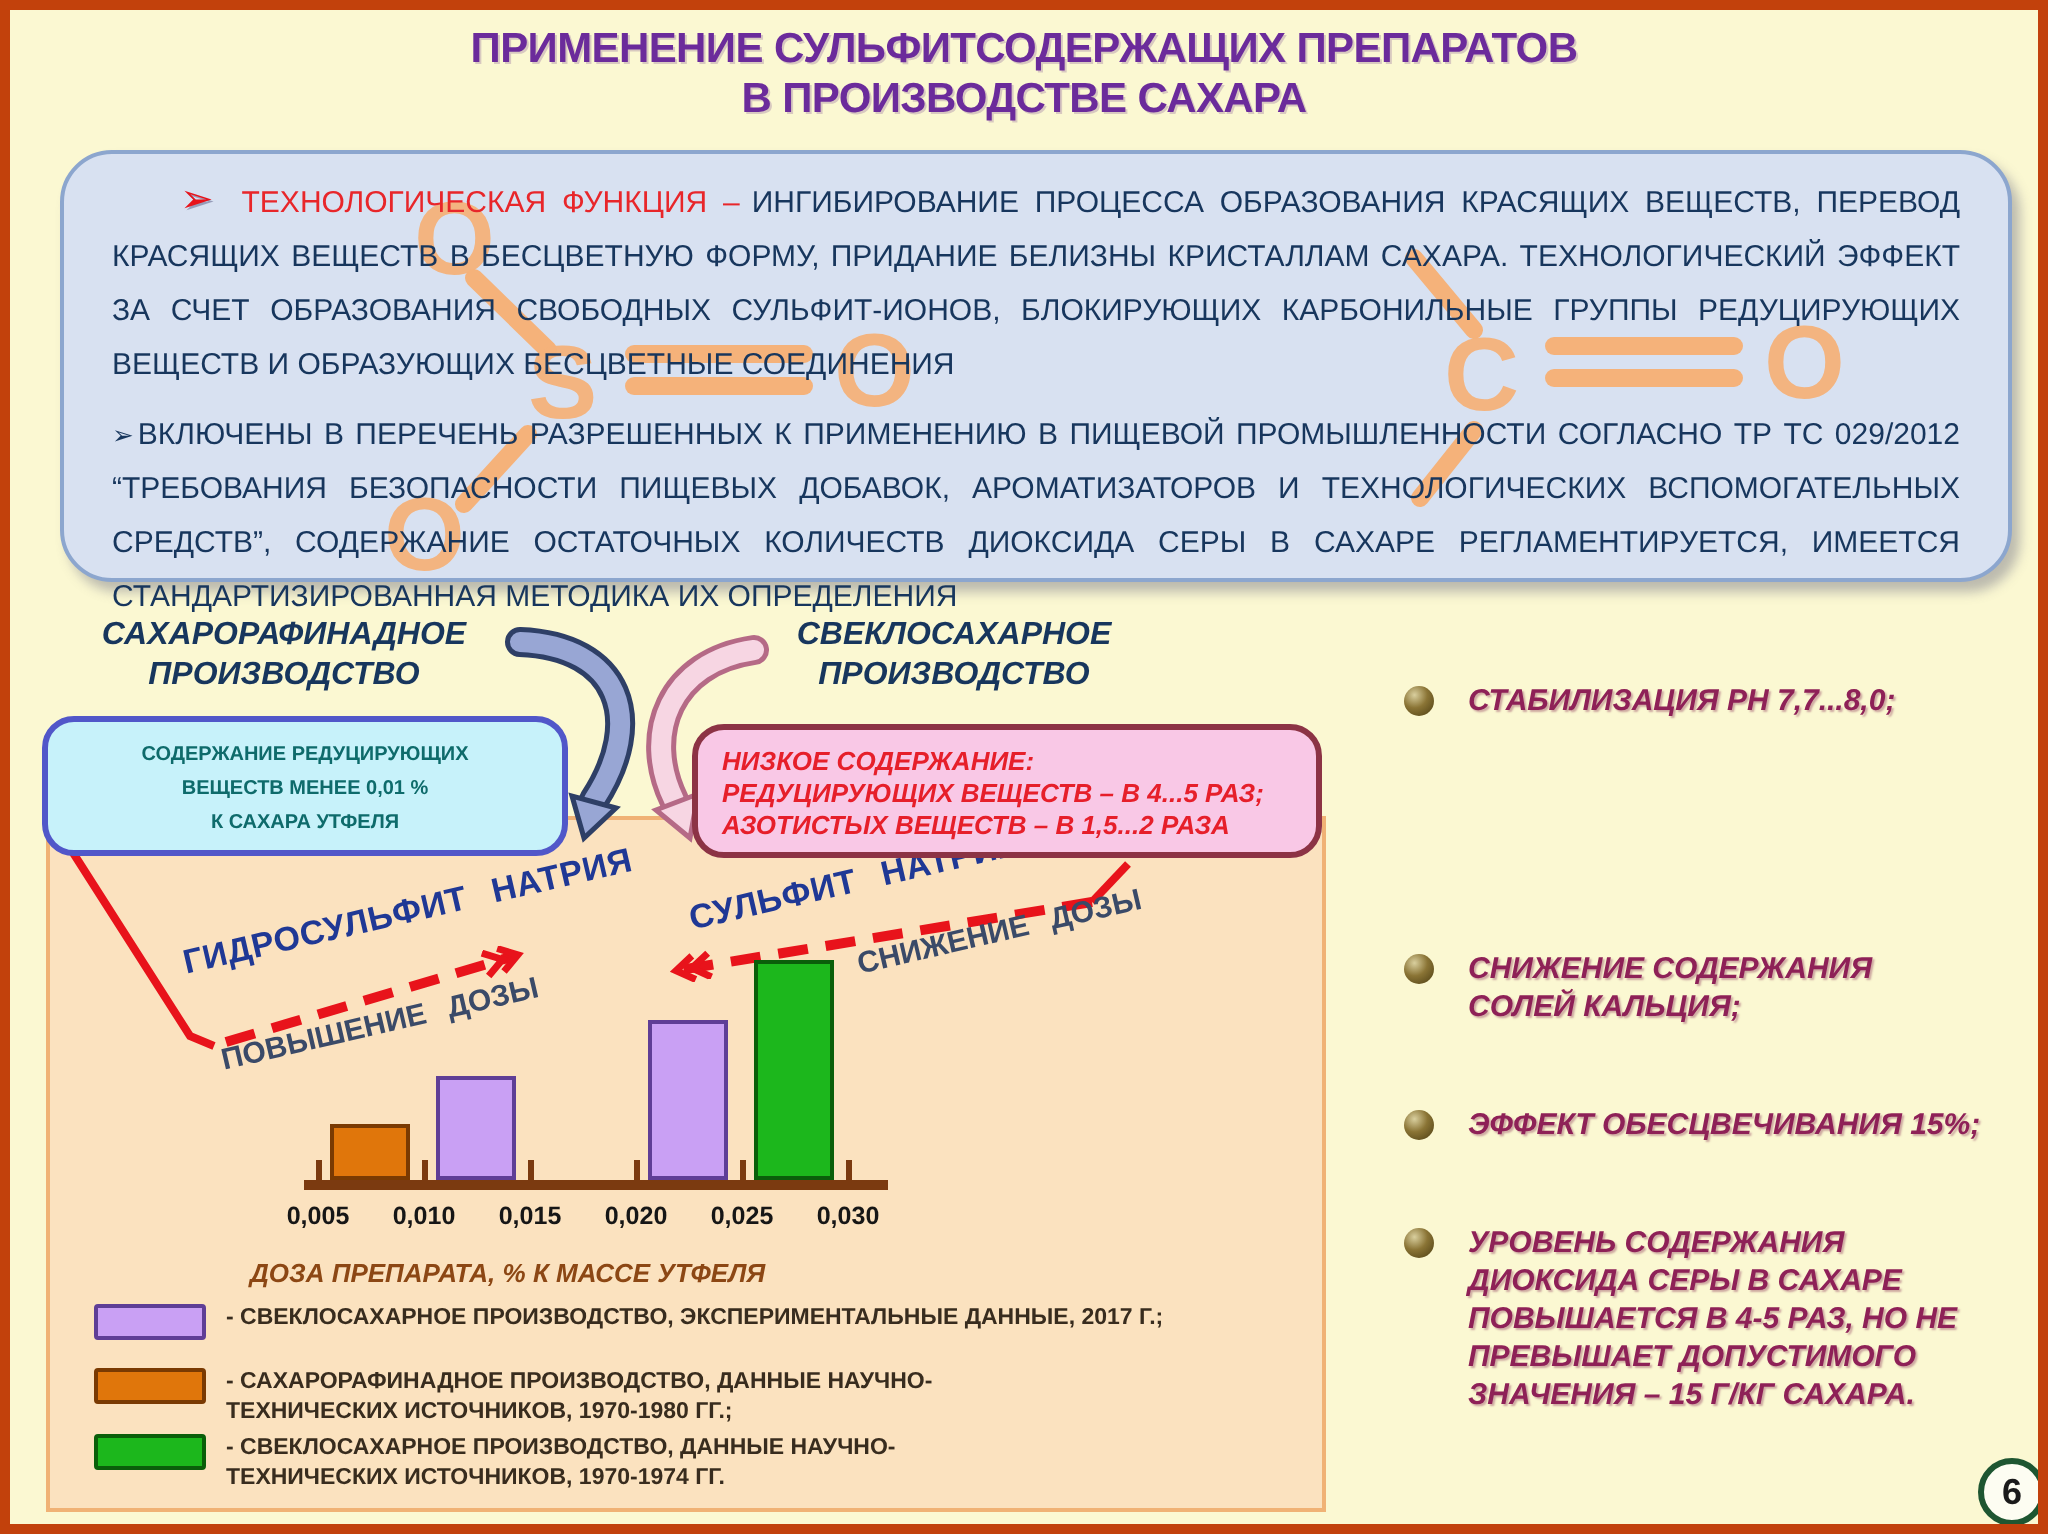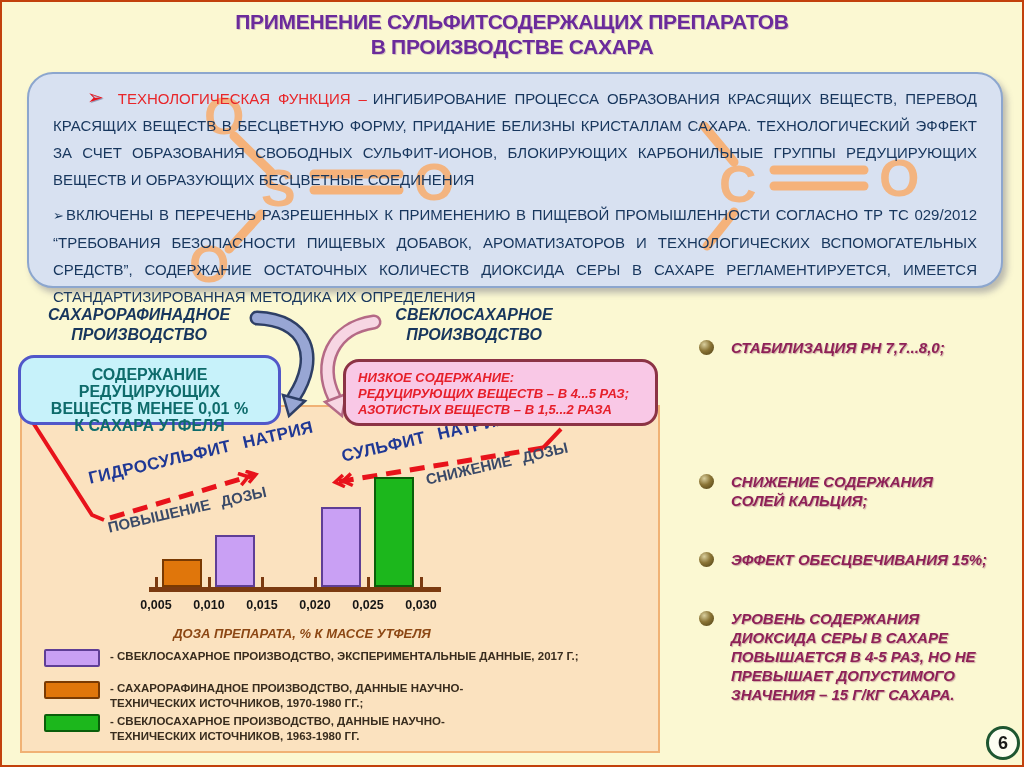--- a/index.html
+++ b/index.html
@@ -1,19 +1,19 @@
 <!DOCTYPE html>
 <html><head>
 <meta charset="utf-8">
 <style>
   html,body{margin:0;padding:0;background:#e8e8e8;}
   *{box-sizing:border-box;}
   .slide{
     position:relative;width:1024px;height:767px;overflow:hidden;
-    background:#FBF8D2;border:2px solid #c2410c;
+    background:#FBF8D2;border:5px solid #c2410c;
     font-family:"Liberation Sans", sans-serif;
   }
   
   .title{
     position:absolute;left:0;top:7px;width:100%;text-align:center;
     color:#6B2B9B;font-weight:bold;font-size:21px;line-height:25px;letter-spacing:-0.3px;
     text-shadow:1px 1px 0 rgba(110,60,140,0.25);
   }
   
   .tech-box{
@@ -38,21 +38,21 @@
   .prod-label{
     position:absolute;color:#17365D;font-weight:bold;font-style:italic;
     font-size:16px;line-height:20px;text-align:center;
   }
   .prod-left{left:28px;top:303px;width:218px;}
   .prod-right{left:372px;top:303px;width:200px;}
   
   .box-cyan{
     position:absolute;left:16px;top:353px;width:263px;height:70px;z-index:5;
     background:#C7F2FA;border:3px solid #5157C9;border-radius:16px;
-    color:#0E6B6B;font-weight:bold;font-size:16px;line-height:17px;text-align:center;
+    color:#0E6B6B;font-weight:bold;font-size:10px;line-height:17px;text-align:center;
     padding-top:8px;
   }
   .box-pink{
     position:absolute;left:341px;top:357px;width:315px;height:67px;z-index:5;
     background:#F9C8E6;border:3px solid #8C3345;border-radius:16px;
     color:#E61F2A;font-weight:bold;font-size:13px;line-height:16px;text-align:left;
     padding:8px 10px 0 12px;
     font-style:italic;
   }
   
@@ -63,21 +63,21 @@
   .panel-svg{position:absolute;left:0;top:0;z-index:1;}
   .rot-label{position:absolute;transform:rotate(-13deg);transform-origin:left center;
     white-space:nowrap;font-weight:bold;z-index:2;}
   .chem-name{color:#1F3895;font-size:17px;word-spacing:8px;letter-spacing:.3px;}
   .dose-trend{color:#3A4A68;font-size:15px;word-spacing:7px;}
   .bar{position:absolute;z-index:2;}
   .axis{position:absolute;left:127px;top:180px;width:292px;height:5px;background:#7B3A10;z-index:2;}
   .tick{position:absolute;width:3px;height:11px;background:#7B3A10;top:170px;z-index:2;}
   .tick-label{position:absolute;top:191px;width:44px;text-align:center;
     color:#161616;font-weight:bold;font-size:12.5px;z-index:2;}
-  .xlabel{position:absolute;left:100px;top:219px;width:360px;text-align:center;
+  .xlabel{position:absolute;left:100px;top:219px;width:360px;
     color:#8C4714;font-weight:bold;font-style:italic;font-size:13px;z-index:2;}
   
   .legend-row{position:absolute;z-index:2;}
   .swatch{position:absolute;left:22px;width:56px;height:18px;border-radius:2px;}
   .legend-text{position:absolute;left:88px;top:0;width:470px;
     color:#382C1E;font-weight:bold;font-size:11.5px;line-height:15px;}
   .lt2{width:420px;}
   
   .benefit{position:absolute;left:689px;width:348px;z-index:2;}
   .benefit .ball{
@@ -194,21 +194,21 @@
     <div class="legend-row" style="top:242px;">
       <div class="swatch" style="border: 2px solid rgb(95, 62, 150); background: rgb(201, 160, 244);"></div>
       <div class="legend-text">-  СВЕКЛОСАХАРНОЕ ПРОИЗВОДСТВО, ЭКСПЕРИМЕНТАЛЬНЫЕ ДАННЫЕ, 2017 Г.;</div>
     </div>
     <div class="legend-row" style="top:274px;">
       <div class="swatch" style="border: 2px solid rgb(122, 58, 2); background: rgb(224, 118, 11);"></div>
       <div class="legend-text lt2">- САХАРОРАФИНАДНОЕ ПРОИЗВОДСТВО, ДАННЫЕ НАУЧНО-ТЕХНИЧЕСКИХ ИСТОЧНИКОВ, 1970-1980 ГГ.;</div>
     </div>
     <div class="legend-row" style="top:307px;">
       <div class="swatch" style="border: 2px solid rgb(10, 94, 10); background: rgb(28, 183, 28);"></div>
-      <div class="legend-text lt2">- СВЕКЛОСАХАРНОЕ ПРОИЗВОДСТВО, ДАННЫЕ НАУЧНО-ТЕХНИЧЕСКИХ ИСТОЧНИКОВ, 1963-1980 ГГ.</div>
+      <div class="legend-text lt2">- СВЕКЛОСАХАРНОЕ ПРОИЗВОДСТВО, ДАННЫЕ НАУЧНО-ТЕХНИЧЕСКИХ ИСТОЧНИКОВ, 1970-1974 ГГ.</div>
     </div>
   <div class="tick" style="left: 133px;"></div>
       <div class="tick-label" style="left: 112px;">0,005</div>
       <div class="tick" style="left: 186px;"></div>
       <div class="tick-label" style="left: 165px;">0,010</div>
       <div class="tick" style="left: 239px;"></div>
       <div class="tick-label" style="left: 218px;">0,015</div>
       <div class="tick" style="left: 292px;"></div>
       <div class="tick-label" style="left: 271px;">0,020</div>
       <div class="tick" style="left: 345px;"></div>

